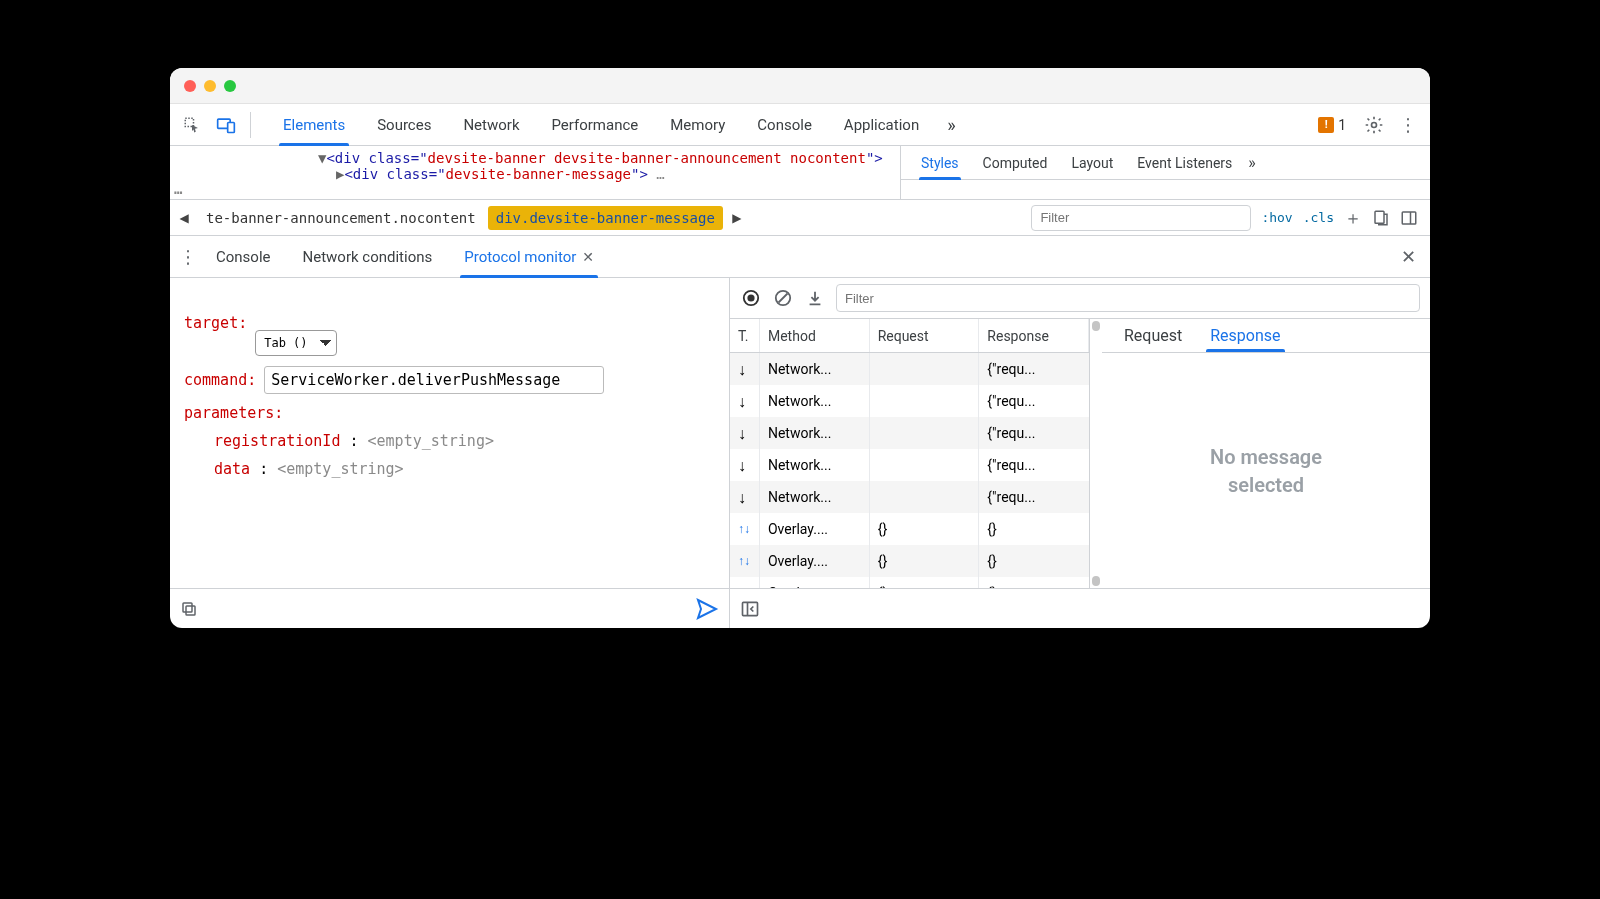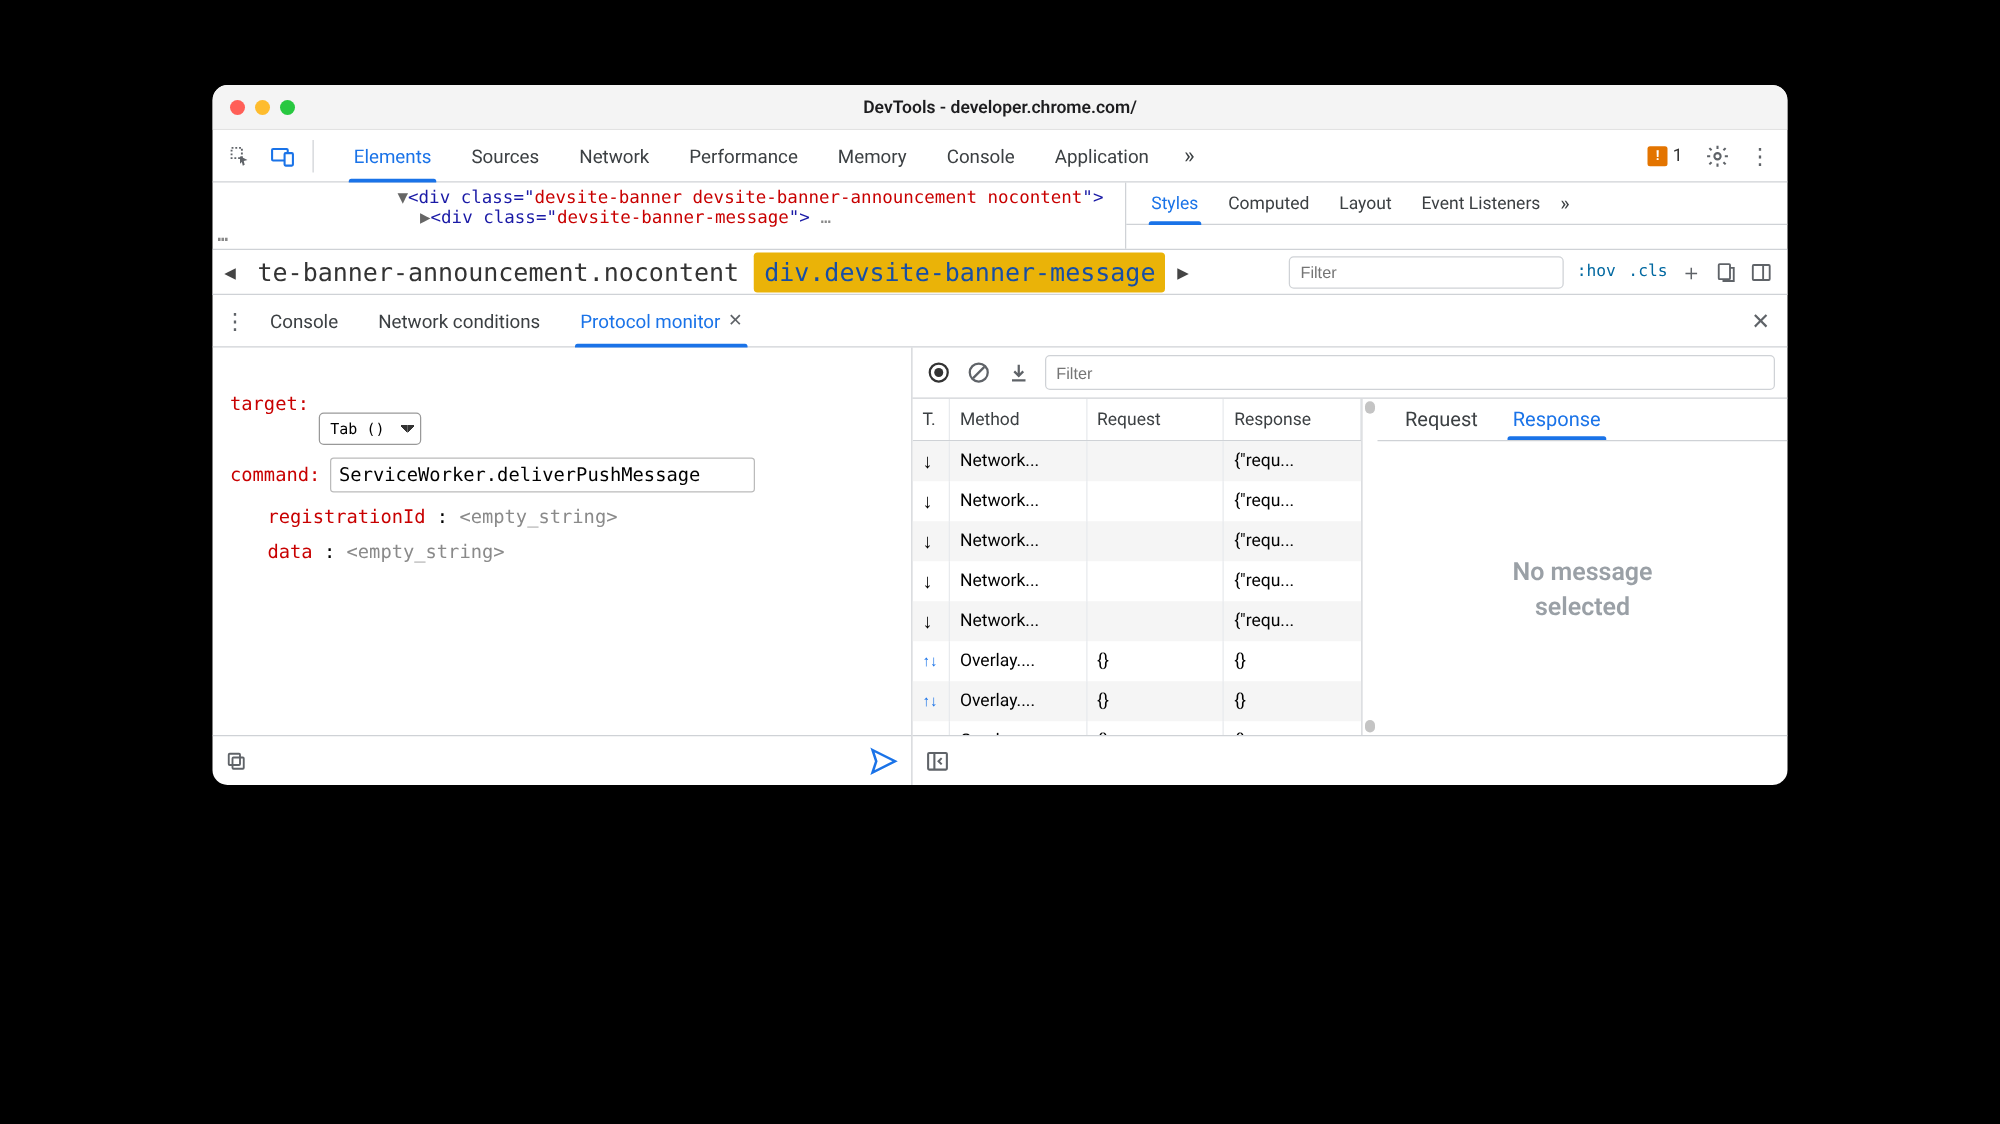--- a/index.html
+++ b/index.html
@@ -173,21 +173,21 @@
     border-bottom: 1px solid var(--border);
     padding: 0 4px;
     gap: 4px;
     background:#fff;
   }
   .bc-arrow {
     width:20px; height:20px; display:flex; align-items:center; justify-content:center;
     cursor:pointer; font-size:12px; color:#444;
   }
   .bc-item {
-    font-family: Menlo, monospace; font-size:20px;
+    font-family: Menlo, monospace; font-size:14px;
     padding: 4px 8px;
     border-radius: 3px;
     cursor: pointer;
     white-space: nowrap;
   }
   .bc-item.selected {
     background: #eab308;
     color: #174ea6;
   }
   .bc-item.truncated { color: #333; }
@@ -346,21 +346,20 @@
 <body>
 
 <div class="window">
 
   <div class="titlebar">
     <div class="traffic">
       <div class="dot" style="background:var(--traffic-red)"></div>
       <div class="dot" style="background:var(--traffic-yellow)"></div>
       <div class="dot" style="background:var(--traffic-green)"></div>
     </div>
-    <div class="titlebar-title">DevTools - developer.chrome.com/</div>
   </div>
 
   <div class="main-toolbar">
     <div class="icon-btn">
       <svg width="18" height="18" viewBox="0 0 24 24" fill="none" stroke="#5f6368" stroke-width="2">
         <rect x="3" y="3" width="11" height="11" stroke-dasharray="2,2"></rect>
         <path d="M12 12 L20 16 L16 17 L17 21 L15 22 L14 18 L12 20 Z" fill="#5f6368" stroke="none"></path>
       </svg>
     </div>
     <div class="icon-btn">
@@ -464,20 +463,23 @@
         <div class="row">
           <span class="label">target:</span>
           <select>
             <option>Tab ()</option>
           </select>
         </div>
         <div class="row">
           <span class="label">command:</span>
           <input type="text" value="ServiceWorker.deliverPushMessage" style="">
         </div>
+        <div class="row">
+          <span class="label">parameters:</span>
+        </div>
         <div class="param-block" id="param-block">
             <div class="p-row"><span class="p-name">registrationId</span> : <span class="p-empty">&lt;empty_string&gt;</span></div>
             <div class="p-row"><span class="p-name">data</span> : <span class="p-empty">&lt;empty_string&gt;</span></div>
           </div>
       </div>
       <div class="drawer-left-footer">
         <span class="copy-icon">
           <svg width="18" height="18" viewBox="0 0 24 24" fill="none" stroke="#5f6368" stroke-width="2">
               <rect x="8" y="8" width="12" height="12" rx="1"></rect>
               <rect x="4" y="4" width="12" height="12" rx="1"></rect>

